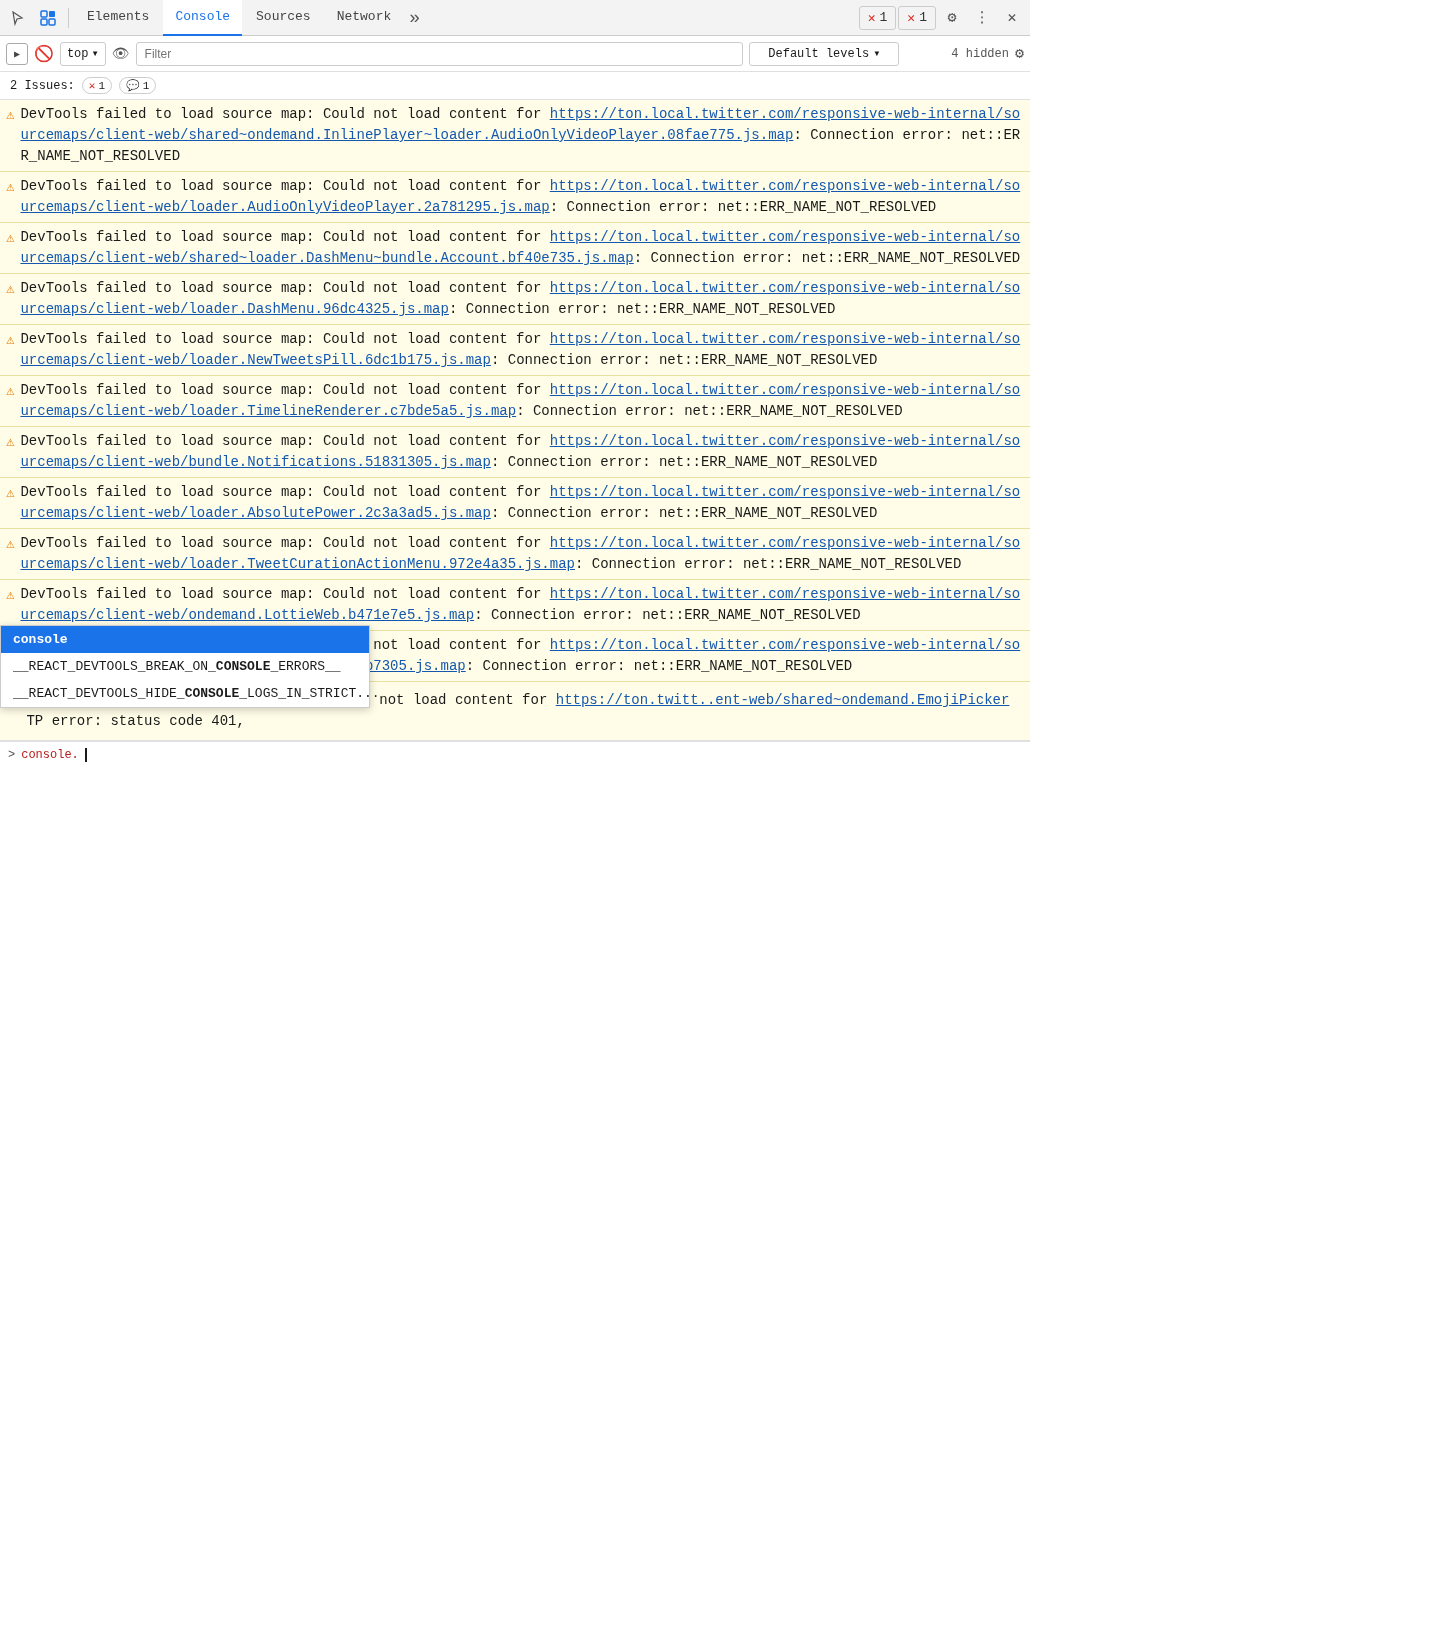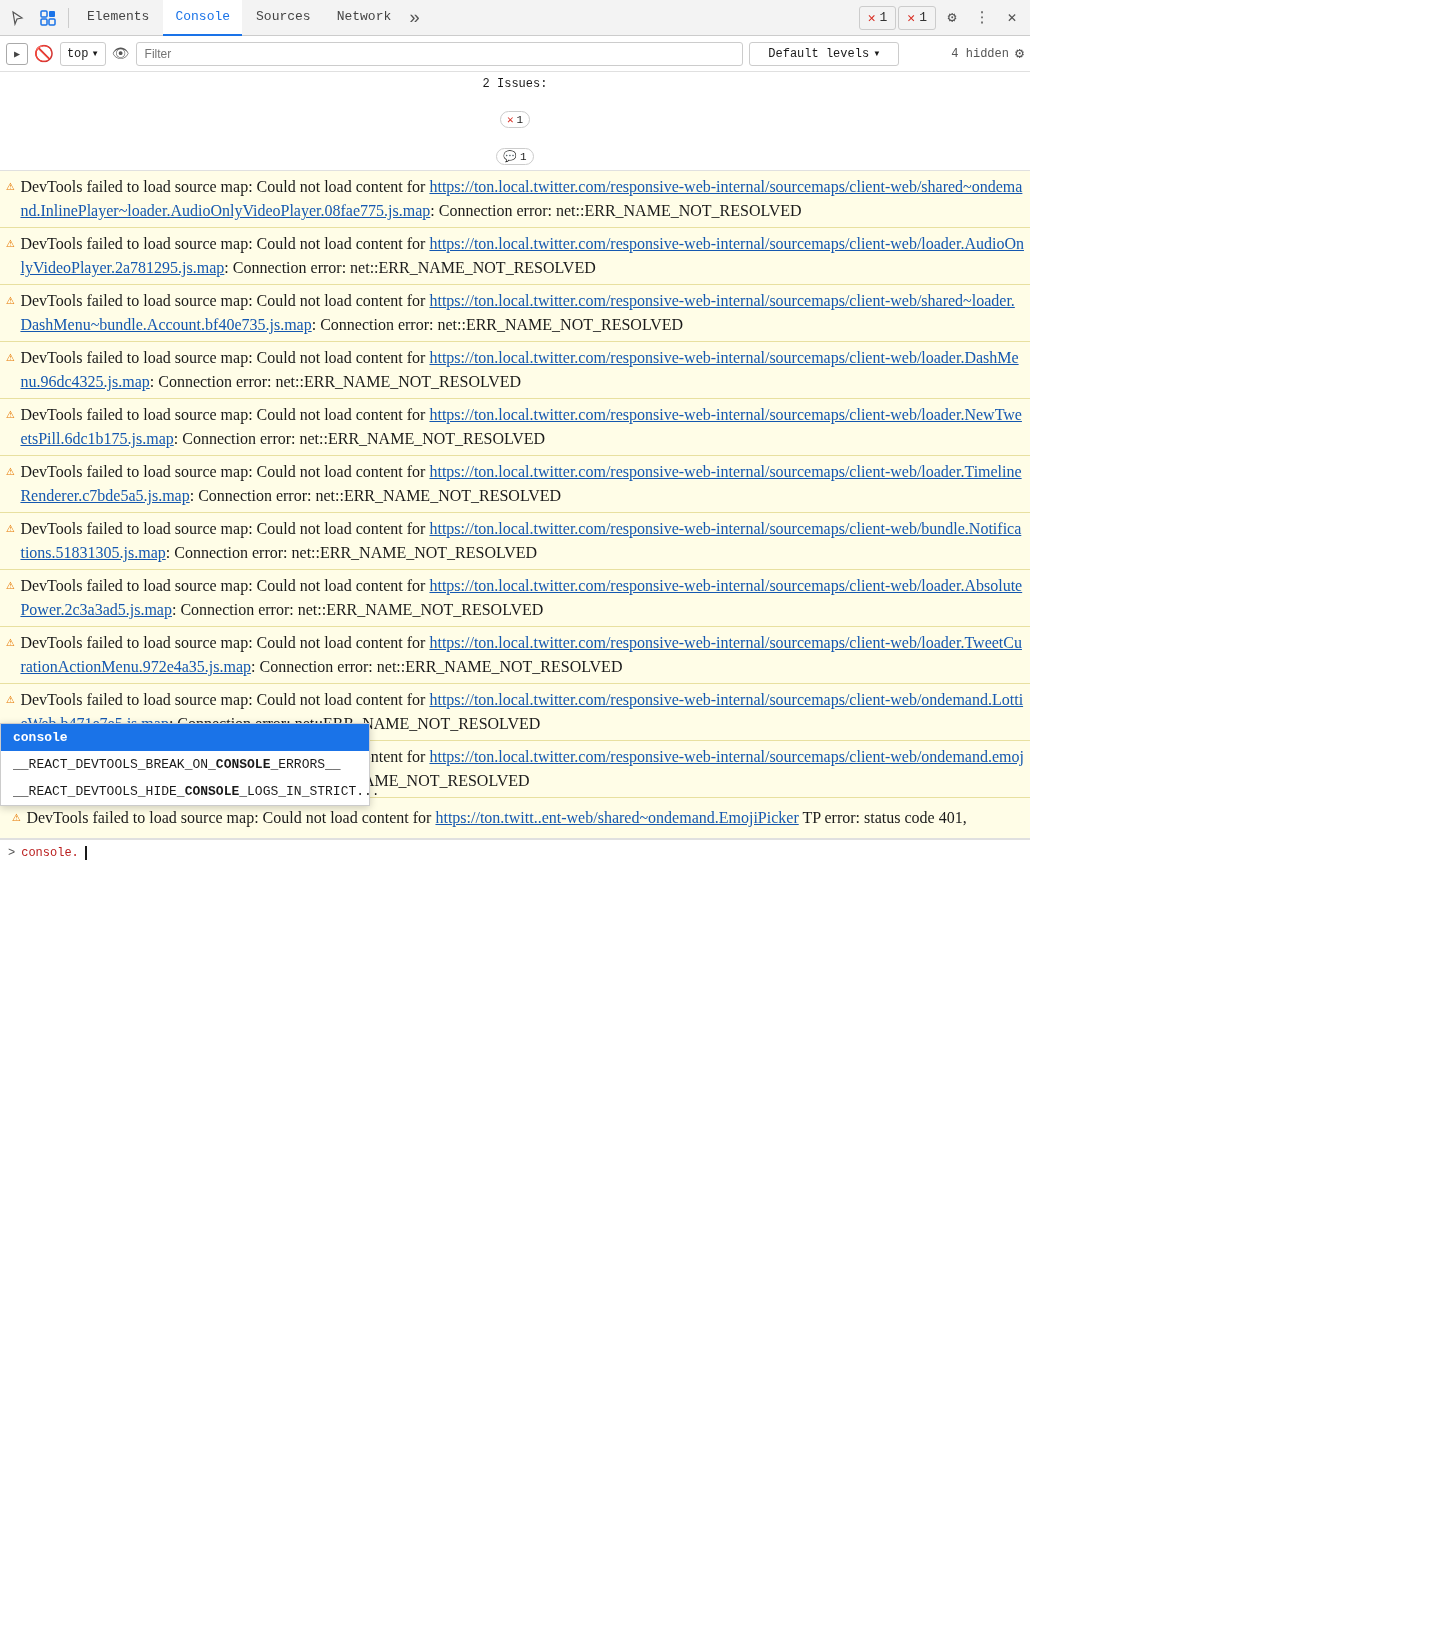--- a/index.html
+++ b/index.html
@@ -94,23 +94,23 @@
       padding: 1px 18px; font-size: 12px; cursor: pointer;
       height: 24px; background: #fff; white-space: nowrap;
     }
     .hidden-count {
       font-size: 12px; color: #555; white-space: nowrap; margin-left: 46px;
     }
     .settings-icon { font-size: 15px; color: #555; cursor: pointer; }
 
     
     .issues-bar {
-      display: flex; align-items: center; gap: 20px;
+      display: flex; align-items: center; gap: 7px;
       background: #fff; border-bottom: 1px solid #e0e0e0;
-      padding: 5px 10px; font-size: 12px; flex-direction: column;
+      padding: 5px 10px; font-size: 12px;
     }
     .issues-label { font-weight: 500; }
     .issue-badge {
       display: flex; align-items: center; gap: 3px;
       border: 1px solid #ccc; border-radius: 10px;
       padding: 1px 6px; font-size: 11px;
     }
     .issue-x { color: #d93025; }
     .issue-info { color: #1a73e8; }
 
@@ -128,25 +128,24 @@
       gap: 6px;
       line-height: 1.5;
     }
     .warn-icon {
       color: #e67700;
       font-size: 14px;
       flex-shrink: 0;
       margin-top: 1px;
     }
     .msg-text {
-      font-size: 16px;
+      font-size: 14px;
       color: #1a1a1a;
       word-break: break-all;
       flex: 1;
-      font-family: Liberation Serif, serif;
     }
     .msg-link {
       color: #1558b0;
       text-decoration: underline;
     }
 
     
     .autocomplete-area {
       position: relative;
       border-bottom: 1px solid #e0e0e0;

